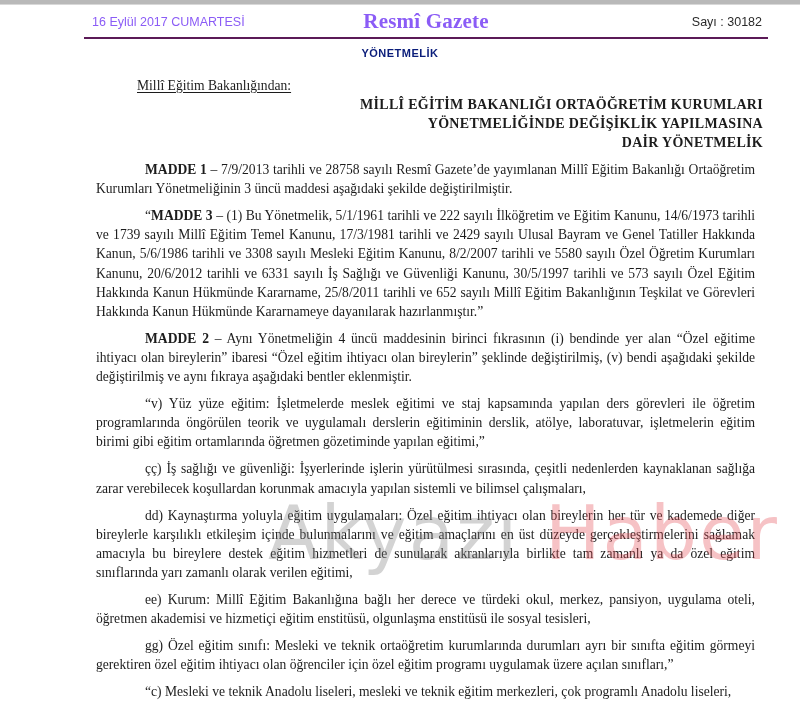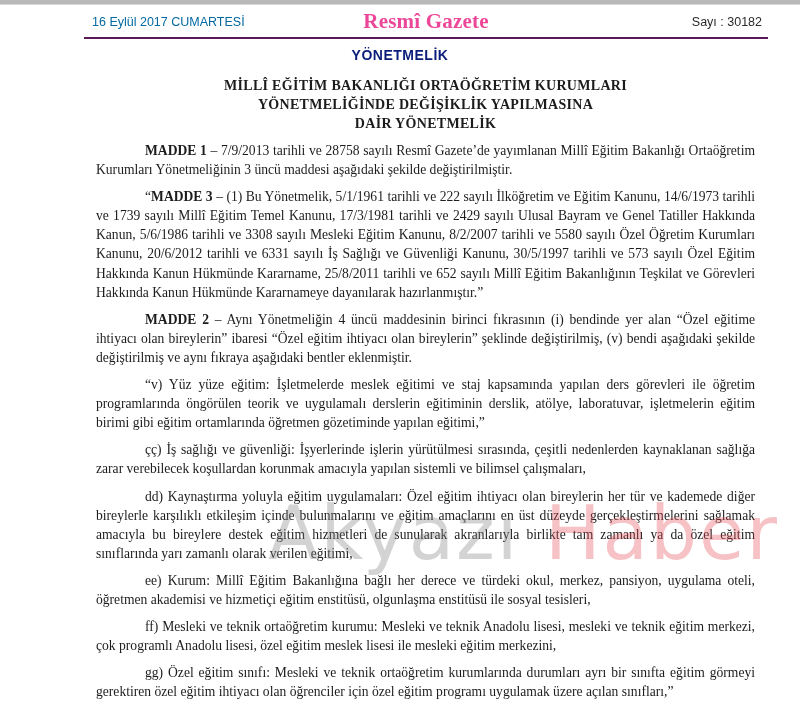--- a/index.html
+++ b/index.html
@@ -12,45 +12,45 @@
   .topbar {
     position: absolute; left: 0; top: 0; width: 800px; height: 4px;
     background: #b9b9b9; border-bottom: 1px solid #d8d8d8;
   }
   .header {
     position: absolute; left: 84px; top: 5px; width: 684px; height: 32px;
     border-bottom: 2px solid #5b1a57;
   }
   .hdr-date {
     position: absolute; left: 8px; top: 10px;
-    font-family: "Liberation Sans", sans-serif; font-size: 12.5px; color: #0369a1;
+    font-family: "Liberation Sans", sans-serif; font-size: 12.5px; color: #8b5cf6;
   }
   .hdr-title {
     position: absolute; left: 0; right: 0; top: 4px; text-align: center;
     font-family: "Liberation Serif", serif; font-size: 21px; font-weight: bold;
-    color: #ec4899; letter-spacing: 0.2px;
+    color: #8b5cf6; letter-spacing: 0.2px;
   }
   .hdr-issue {
     position: absolute; right: 6px; top: 10px;
     font-family: "Liberation Sans", sans-serif; font-size: 12.5px; color: #2a2a2a; text-align: center;
   }
   .section {
     position: absolute; left: 0; width: 800px; top: 47px; text-align: center;
-    font-family: "Liberation Sans", sans-serif; font-size: 14px; font-weight: bold;
+    font-family: "Liberation Sans", sans-serif; font-size: 11px; font-weight: bold;
     color: #0a1d7a; letter-spacing: 0.5px;
   }
   .doc {
     position: absolute; left: 88px; top: 76px; width: 675px;
     font-size: 13.6px; line-height: 19.1px; color: #1c1c1c;
   }
   .issuer {
     margin-left: 49px; text-decoration: underline; text-underline-offset: 2px;
   }
   .doctitle {
-    text-align: center; font-weight: bold; font-size: 14px; line-height: 19px;
+    text-align: right; font-weight: bold; font-size: 14px; line-height: 19px;
     letter-spacing: 0.3px;
   }
   .p {
     text-indent: 49px; text-align: justify; margin: 8px;
   }
   .b { font-weight: bold; }
   .watermark {
     position: absolute; left: 268px; top: 488px; height: 90px;
     font-family: "DejaVu Sans", sans-serif; font-size: 74px; line-height: 90px;
     white-space: nowrap; pointer-events: none; letter-spacing: 2px;
@@ -65,36 +65,36 @@
 
 <div class="header">
   <span class="hdr-date">16 Eylül 2017 CUMARTESİ</span>
   <div class="hdr-title">Resmî Gazete</div>
   <span class="hdr-issue">Sayı : 30182</span>
 </div>
 
 <div class="section">YÖNETMELİK</div>
 
 <div class="doc">
+  <div class="issuer">Millî Eğitim Bakanlığından:</div>
   <div class="doctitle">
     <div>MİLLÎ EĞİTİM BAKANLIĞI ORTAÖĞRETİM KURUMLARI</div>
     <div>YÖNETMELİĞİNDE DEĞİŞİKLİK YAPILMASINA</div>
     <div>DAİR YÖNETMELİK</div>
   </div>
 
   <p class="p"><span class="b">MADDE 1</span><span> – 7/9/2013 tarihli ve 28758 sayılı Resmî Gazete’de yayımlanan Millî Eğitim Bakanlığı Ortaöğretim Kurumları Yönetmeliğinin 3 üncü maddesi aşağıdaki şekilde değiştirilmiştir.</span></p>
 
   <p class="p"><span>“</span><span class="b">MADDE 3</span><span> – (1) Bu Yönetmelik, 5/1/1961 tarihli ve 222 sayılı İlköğretim ve Eğitim Kanunu, 14/6/1973 tarihli ve 1739 sayılı Millî Eğitim Temel Kanunu, 17/3/1981 tarihli ve 2429 sayılı Ulusal Bayram ve Genel Tatiller Hakkında Kanun, 5/6/1986 tarihli ve 3308 sayılı Mesleki Eğitim Kanunu, 8/2/2007 tarihli ve 5580 sayılı Özel Öğretim Kurumları Kanunu, 20/6/2012 tarihli ve 6331 sayılı İş Sağlığı ve Güvenliği Kanunu, 30/5/1997 tarihli ve 573 sayılı Özel Eğitim Hakkında Kanun Hükmünde Kararname, 25/8/2011 tarihli ve 652 sayılı Millî Eğitim Bakanlığının Teşkilat ve Görevleri Hakkında Kanun Hükmünde Kararnameye dayanılarak hazırlanmıştır.”</span></p>
 
   <p class="p"><span class="b">MADDE 2</span><span> – Aynı Yönetmeliğin 4 üncü maddesinin birinci fıkrasının (i) bendinde yer alan “Özel eğitime ihtiyacı olan bireylerin” ibaresi “Özel eğitim ihtiyacı olan bireylerin” şeklinde değiştirilmiş, (v) bendi aşağıdaki şekilde değiştirilmiş ve aynı fıkraya aşağıdaki bentler eklenmiştir.</span></p>
 
   <p class="p">“v) Yüz yüze eğitim: İşletmelerde meslek eğitimi ve staj kapsamında yapılan ders görevleri ile öğretim programlarında öngörülen teorik ve uygulamalı derslerin eğitiminin derslik, atölye, laboratuvar, işletmelerin eğitim birimi gibi eğitim ortamlarında öğretmen gözetiminde yapılan eğitimi,”</p>
   <p class="p">çç) İş sağlığı ve güvenliği: İşyerlerinde işlerin yürütülmesi sırasında, çeşitli nedenlerden kaynaklanan sağlığa zarar verebilecek koşullardan korunmak amacıyla yapılan sistemli ve bilimsel çalışmaları,</p>
   <p class="p">dd) Kaynaştırma yoluyla eğitim uygulamaları: Özel eğitim ihtiyacı olan bireylerin her tür ve kademede diğer bireylerle karşılıklı etkileşim içinde bulunmalarını ve eğitim amaçlarını en üst düzeyde gerçekleştirmelerini sağlamak amacıyla bu bireylere destek eğitim hizmetleri de sunularak akranlarıyla birlikte tam zamanlı ya da özel eğitim sınıflarında yarı zamanlı olarak verilen eğitimi,</p>
   <p class="p">ee) Kurum: Millî Eğitim Bakanlığına bağlı her derece ve türdeki okul, merkez, pansiyon, uygulama oteli, öğretmen akademisi ve hizmetiçi eğitim enstitüsü, olgunlaşma enstitüsü ile sosyal tesisleri,</p>
-  <p class="p">ff) Mesleki ve teknik ortaöğretim kurumu: Mesleki ve teknik Anadolu lisesi, mesleki ve teknik eğitim merkezi, çok programlı Anadolu lisesi, özel eğitim meslek lisesi ile mesleki eğitim merkezini,</p>
   <p class="p">gg) Özel eğitim sınıfı: Mesleki ve teknik ortaöğretim kurumlarında durumları ayrı bir sınıfta eğitim görmeyi gerektiren özel eğitim ihtiyacı olan öğrenciler için özel eğitim programı uygulamak üzere açılan sınıfları,”</p>
 
 
   <p class="p">“c) Mesleki ve teknik Anadolu liseleri, mesleki ve teknik eğitim merkezleri, çok programlı Anadolu liseleri,</p>
 </div>
 
 <div class="watermark"><span class="wm-a">Akyazı</span> <span class="wm-b">Haber</span></div>
 
 </body></html>

